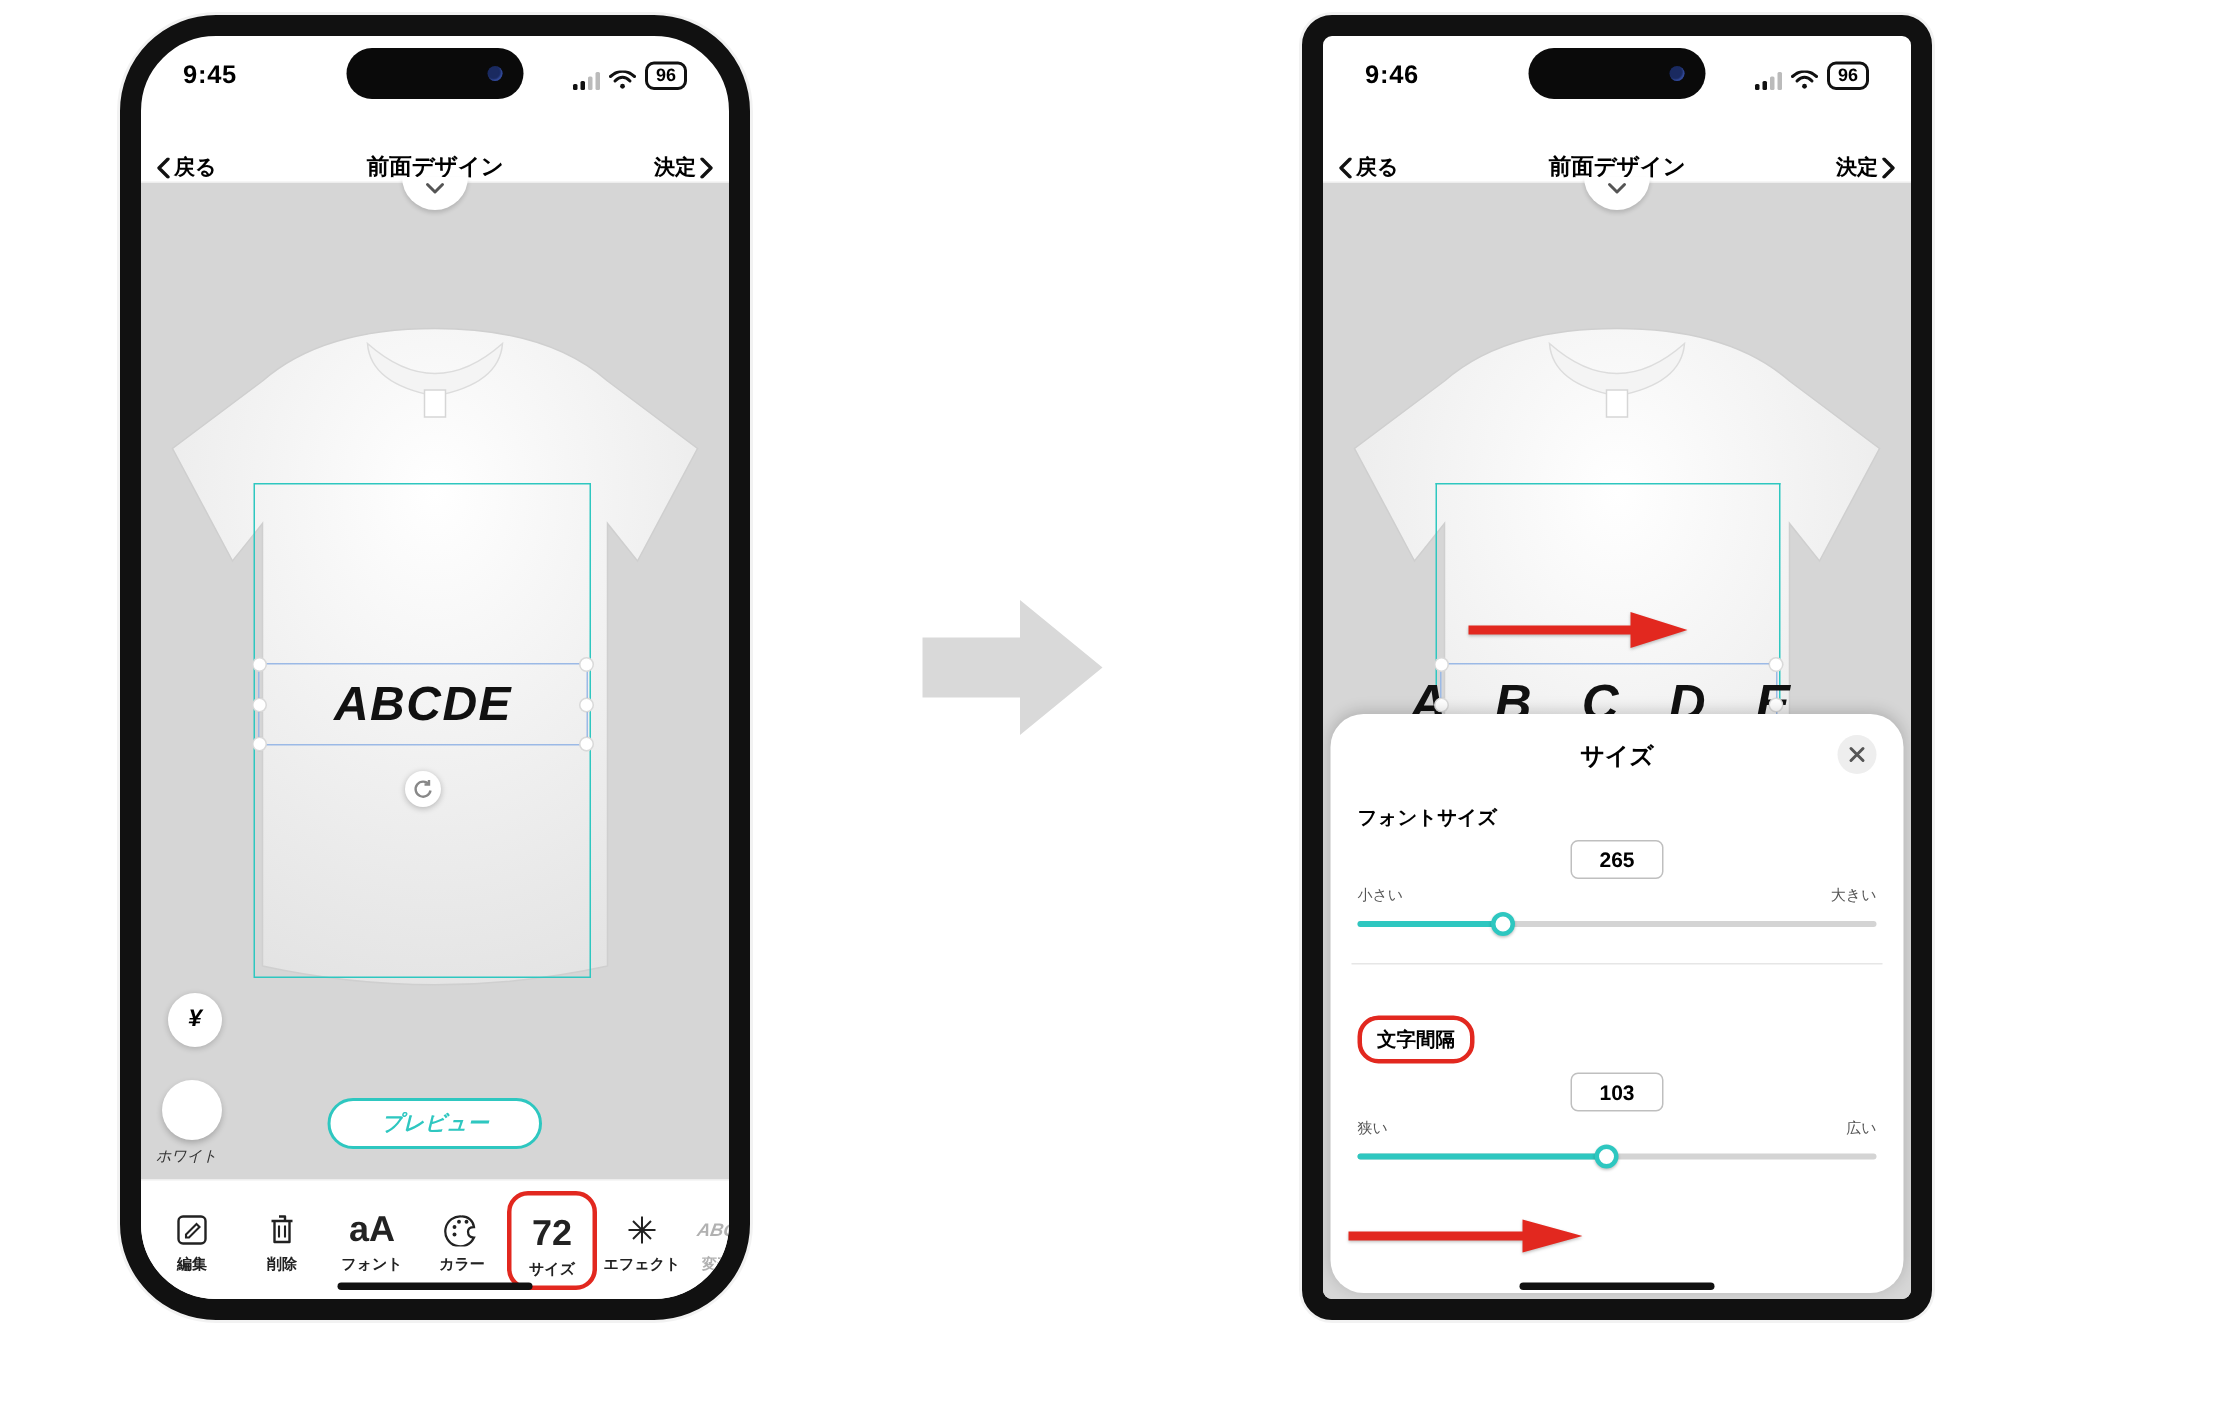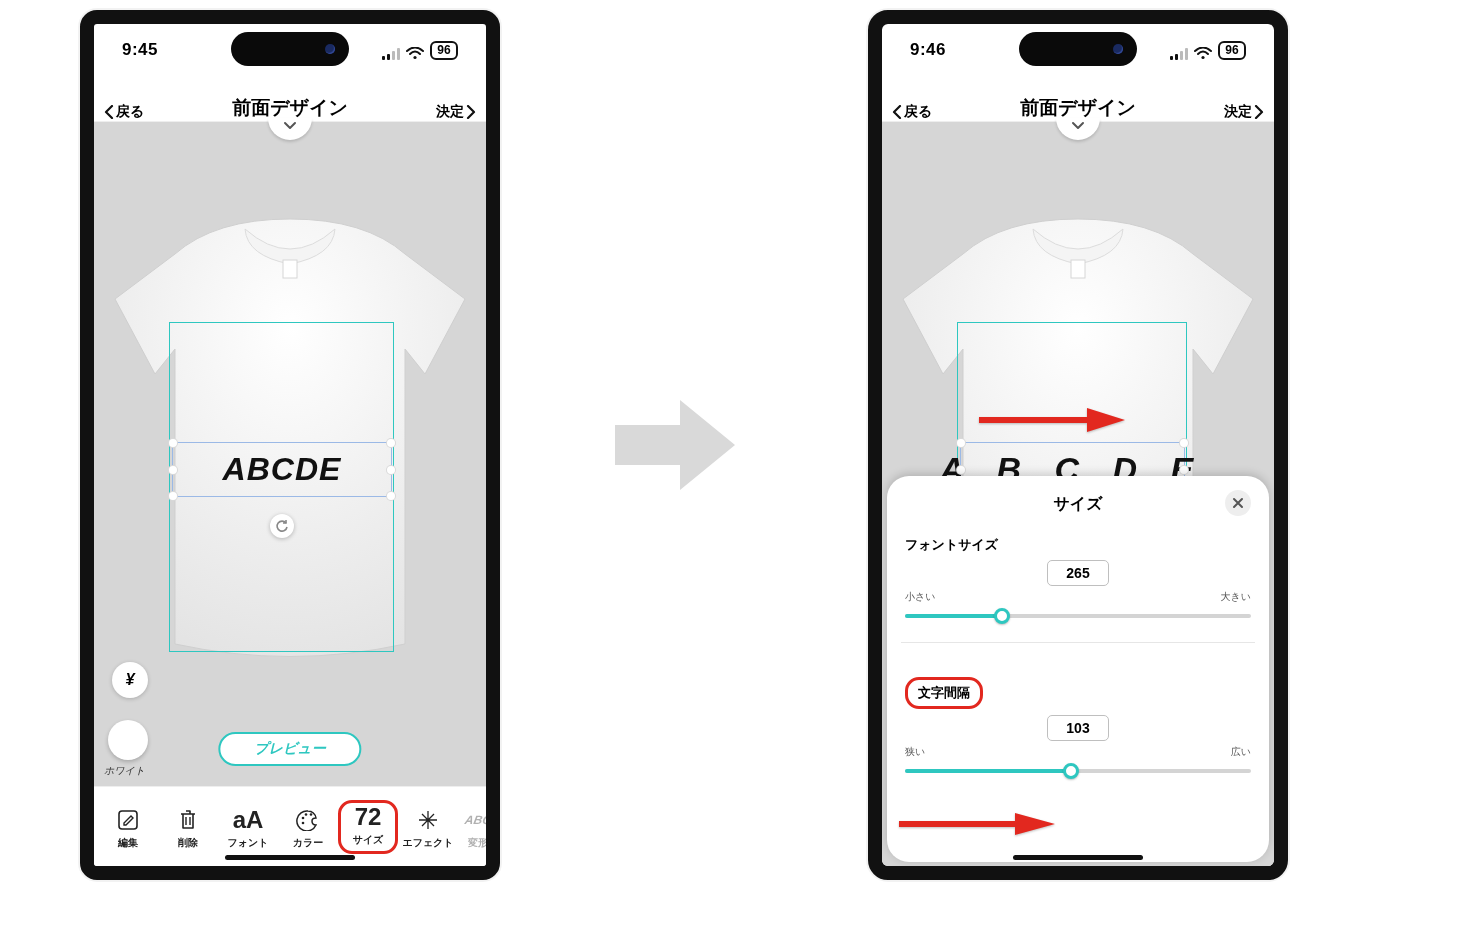--- a/index.html
+++ b/index.html
@@ -12,21 +12,21 @@
   }
   *{box-sizing:border-box;font-family:-apple-system,"Hiragino Sans","Helvetica Neue",Arial,sans-serif;}
   body{margin:0;background:#fff;width:1482px;height:946px;position:relative;}
 
   
   .phone{
     position:absolute;width:420px;height:870px;
     border:14px solid #111;border-radius:64px;background:#fff;overflow:hidden;
     box-shadow:0 0 0 2px rgba(0,0,0,.05);
   }
-  .phone-left{left:80px;top:10px;border-radius:17px;}
+  .phone-left{left:80px;top:10px;}
   .phone-right{left:868px;top:10px;border-radius:20px;}
 
   
   .island{
     position:absolute;top:8px;left:50%;transform:translateX(-50%);
     width:118px;height:34px;background:#0a0a0a;border-radius:20px;z-index:50;
   }
   .island::after{
     content:"";position:absolute;right:14px;top:50%;transform:translateY(-50%);
     width:10px;height:10px;border-radius:50%;background:#1a2a60;box-shadow:inset -1px -1px 1px #334a9a;
@@ -40,21 +40,21 @@
   .sig-icon{width:18px;height:12px;display:flex;align-items:flex-end;gap:2px;}
   .sig-icon i{width:3px;background:#111;border-radius:1px;}
   .sig-icon i:nth-child(1){height:4px} .sig-icon i:nth-child(2){height:6px;background:#111}
   .sig-icon i:nth-child(3){height:9px;background:#bbb} .sig-icon i:nth-child(4){height:12px;background:#bbb}
   .wifi-icon svg{display:block}
   .batt{border:2px solid #111;border-radius:6px;padding:0 3px;font-size:12px;font-weight:800;min-width:28px;text-align:center;line-height:15px;height:19px;}
 
   
   .navbar{position:absolute;top:52px;left:0;right:0;height:46px;border-bottom:1px solid #eee;display:flex;align-items:flex-end;justify-content:space-between;padding:0 10px;z-index:40;background:#fff}
   .nav-back,.nav-done{font-size:14px;font-weight:700;display:flex;align-items:center;gap:2px;}
-  .nav-title{font-size:19px;font-weight:800;}
+  .nav-title{font-size:15px;font-weight:800;}
   .nav-drop{position:absolute;top:94px;left:50%;transform:translateX(-50%);width:44px;height:22px;background:#fff;border-radius:0 0 22px 22px;box-shadow:0 2px 3px rgba(0,0,0,.15);display:flex;align-items:flex-start;justify-content:center;z-index:45}
   .nav-drop svg{margin-top:3px}
 
   
   .canvas{position:absolute;top:98px;left:0;right:0;background:var(--gray-bg);font-style:italic;}
   .canvas-left{bottom:80px;}
   .canvas-right{bottom:0;}
 
   .tshirt{position:absolute;left:50%;top:92px;transform:translateX(-50%);width:370px;height:460px;}
   .tshirt-right{top:92px;}
@@ -84,21 +84,21 @@
   .color-lbl{position:absolute;left:10px;top:642px;font-size:10px;color:#333}
   .preview{position:absolute;left:50%;top:610px;transform:translateX(-50%);border:2px solid var(--accent);color:var(--accent);font-weight:800;font-size:14px;padding:6px 34px;border-radius:22px;background:#fff;}
 
   
   .toolbar{position:absolute;bottom:0;left:0;right:0;height:80px;background:#fff;display:flex;align-items:center;padding:0 4px;border-top:1px solid #eee;z-index:30}
   .tool{flex:0 0 60px;display:flex;flex-direction:column;align-items:center;justify-content:center;color:#333;gap:4px;padding-top:4px}
   .tool .ico{height:24px;display:flex;align-items:center;justify-content:center;font-weight:700;font-size:24px;color:#222}
   .tool .lbl{font-size:10px;font-weight:700;color:#222}
   .tool.faded{opacity:.7}
   .tool-size-val{font-size:19px;font-weight:800}
-  .tool.highlighted{border:3px solid var(--highlight);border-radius:14px;padding:2px 0 4px}
+  .tool.highlighted{border:3px solid var(--highlight);border-radius:14px;padding:14px 0 4px}
 
   
   .size-panel{
     position:absolute;left:5px;right:5px;bottom:4px;top:452px;
     background:#fff;border-radius:22px 22px 22px 22px;box-shadow:0 -2px 10px rgba(0,0,0,.18);z-index:50;
     padding:14px 18px;
   }
   .panel-title-row{display:flex;align-items:center;justify-content:center;position:relative;height:28px}
   .panel-title{font-size:16px;font-weight:800}
   .panel-close{position:absolute;right:0;top:0;width:26px;height:26px;border-radius:50%;background:#eee;display:flex;align-items:center;justify-content:center;font-weight:700;color:#444}

